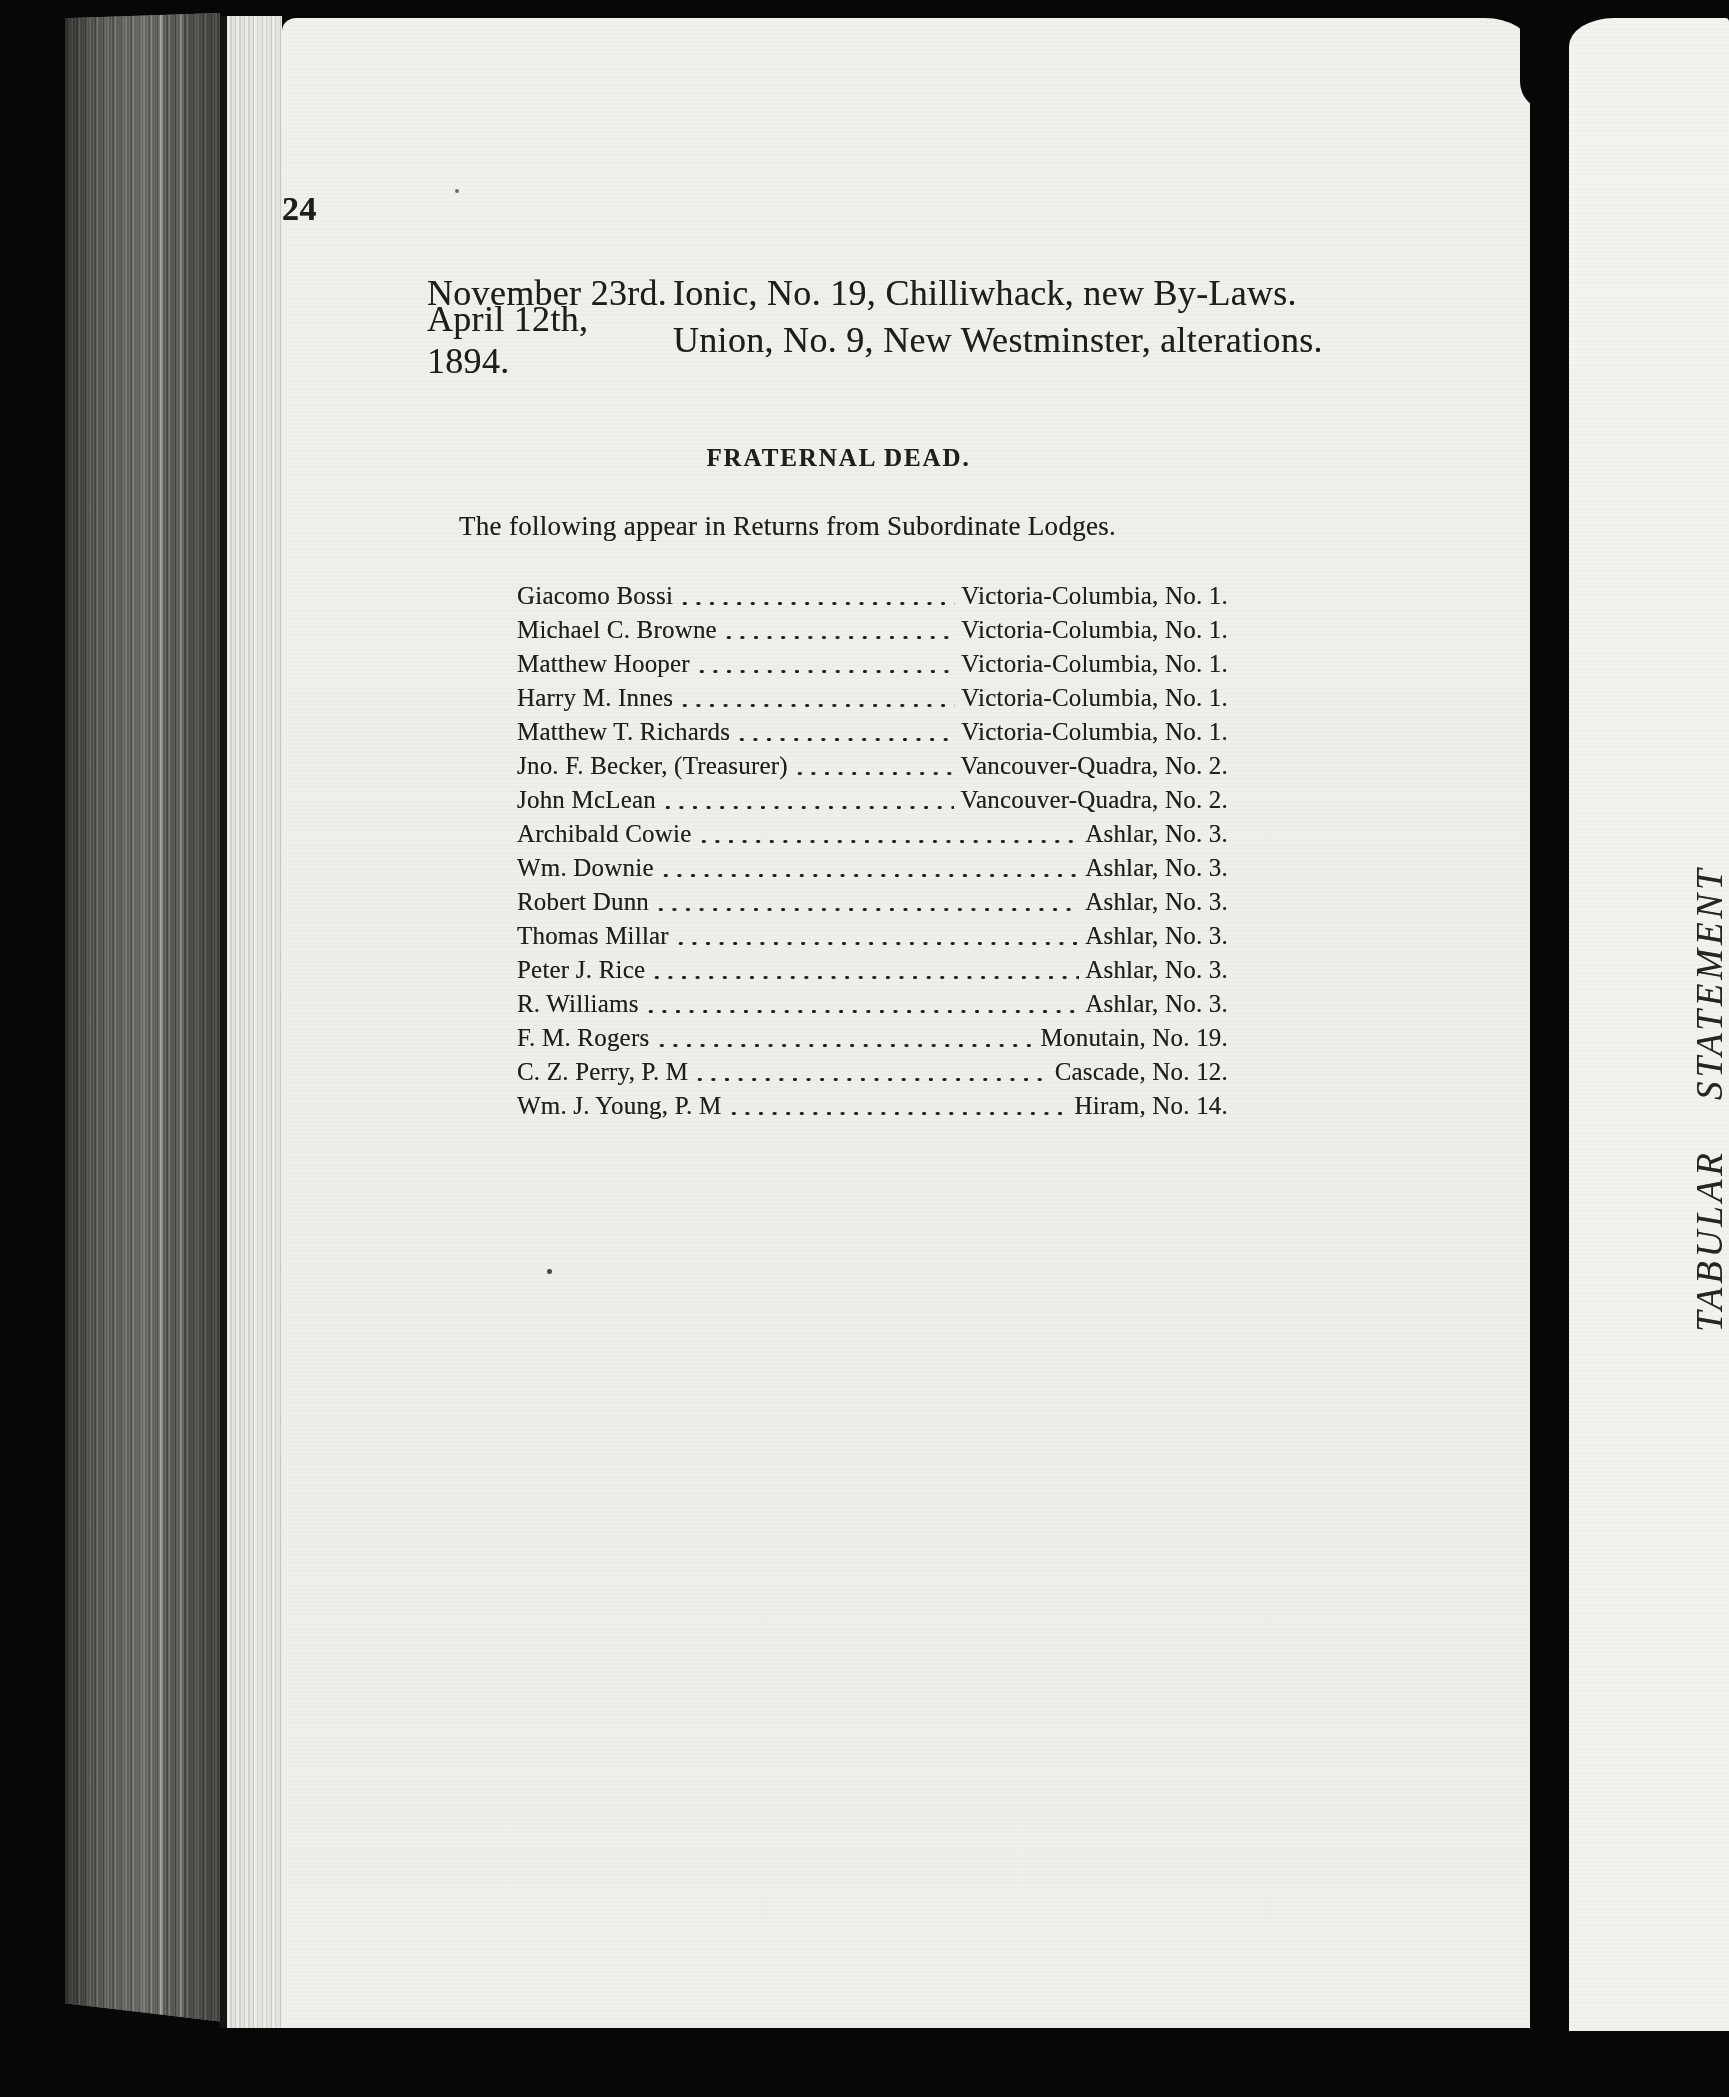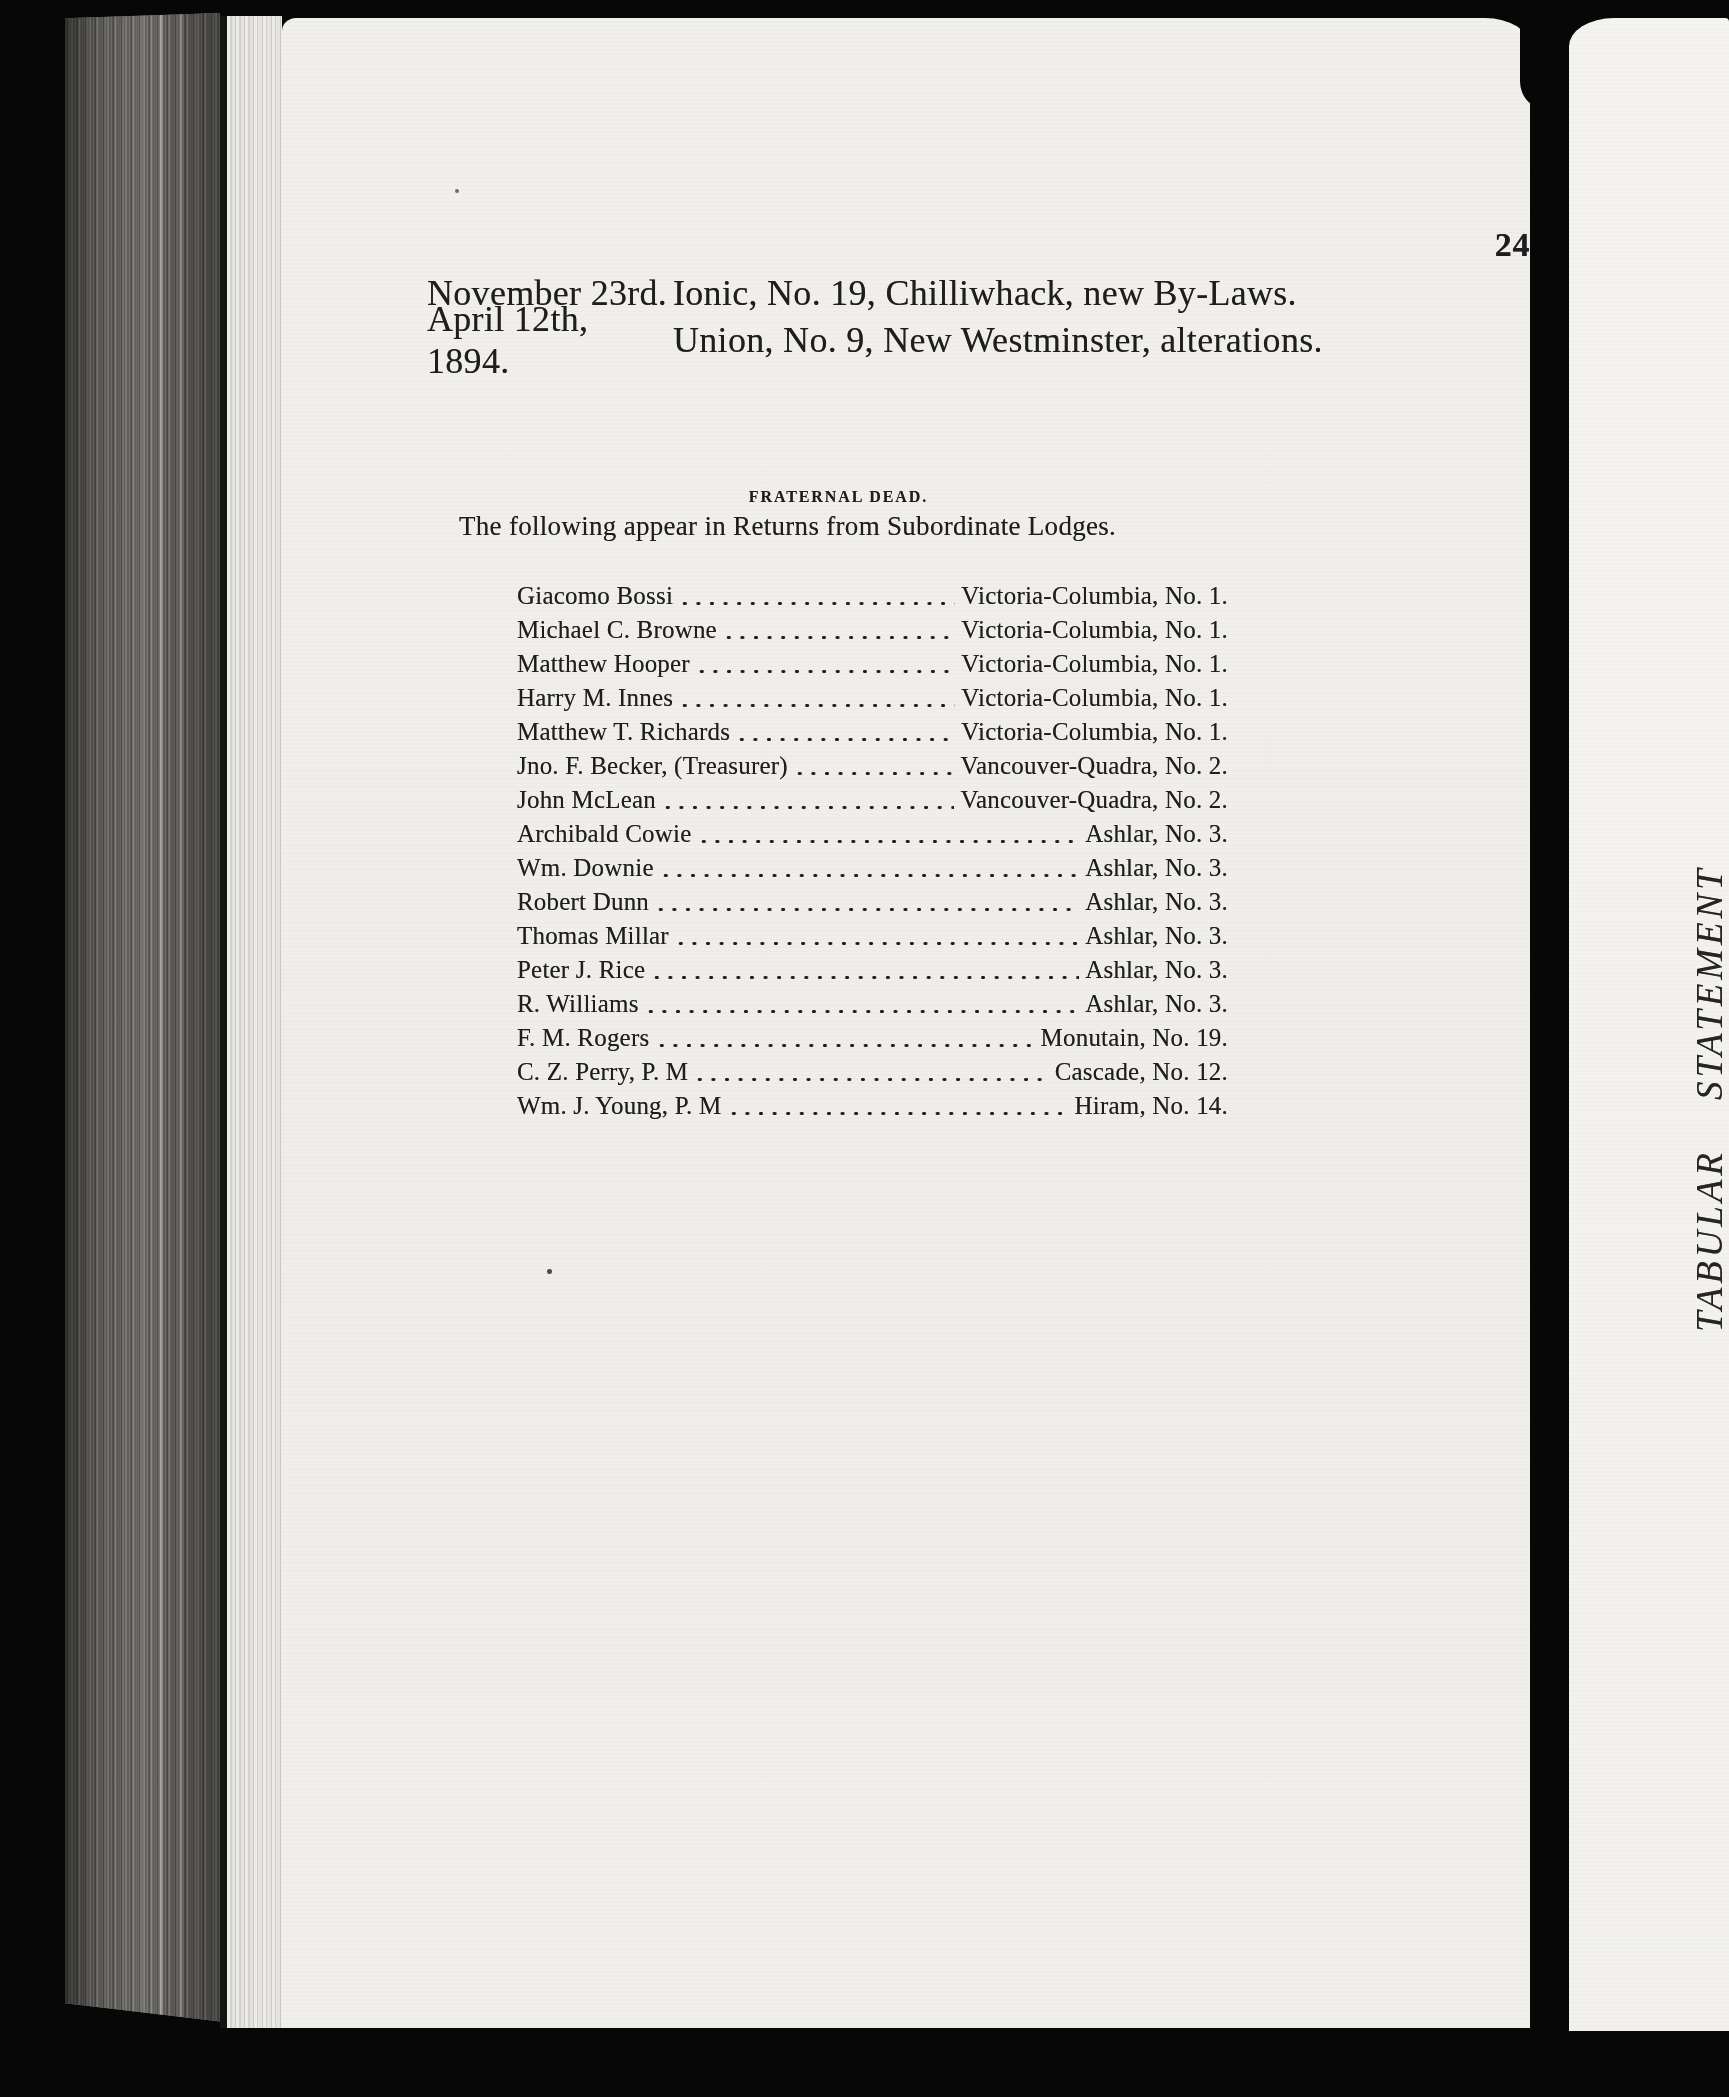--- a/index.html
+++ b/index.html
@@ -40,37 +40,35 @@
     position:absolute;left:282px;top:18px;width:1248px;height:2010px;
     background:
       repeating-linear-gradient(0deg, rgba(0,0,0,.012) 0 1.9px, rgba(255,255,255,.012) 1.9px 3.9px),
       linear-gradient(180deg,#f1f0ec 0%,#efeeea 55%,#f0efeb 100%);
     border-radius:14.2px 45px 0 0 / 13px 28.4px 0 0;
     color:#1f1e1d;
   }
   .page-main *{position:absolute;}
 
   .page-number{
-    left:0;top:172px;width:100%;text-align:right;
+    left:0;top:172px;width:100%;text-align:left;
     font-size:34px;font-weight:bold;letter-spacing:0.6px;
     text-shadow:0 0 0.6px rgba(25,25,25,.6);
-    margin-top:36px;
   }
 
   .bylaws-block{left:145px;top:251px;width:969px;}
   .bylaw-row{position:static;display:flex;height:47px;align-items:center;
     font-size:36px;letter-spacing:0.3px;text-shadow:0 0 0.6px rgba(25,25,25,.55);}
   .bylaw-date{position:static;width:246px;flex:0 0 246px;}
   .bylaw-detail{position:static;flex:1;white-space:nowrap;}
 
   .section-heading{
     left:169px;top:426px;width:775px;text-align:center;
-    font-size:16px;font-weight:bold;letter-spacing:1.9px;
+    font-size:25px;font-weight:bold;letter-spacing:1.9px;
     text-shadow:0 0 0.6px rgba(25,25,25,.5);
-    margin-top:44px;
   }
 
   .intro-text{
     left:177px;top:493px;width:1034px;
     font-size:27px;letter-spacing:0.3px;white-space:nowrap;
     text-shadow:0 0 0.6px rgba(25,25,25,.55);
   }
 
   .dead-list{left:235px;top:561px;width:711px;}
   .dead-row{position:static;display:flex;height:34px;line-height:34px;

